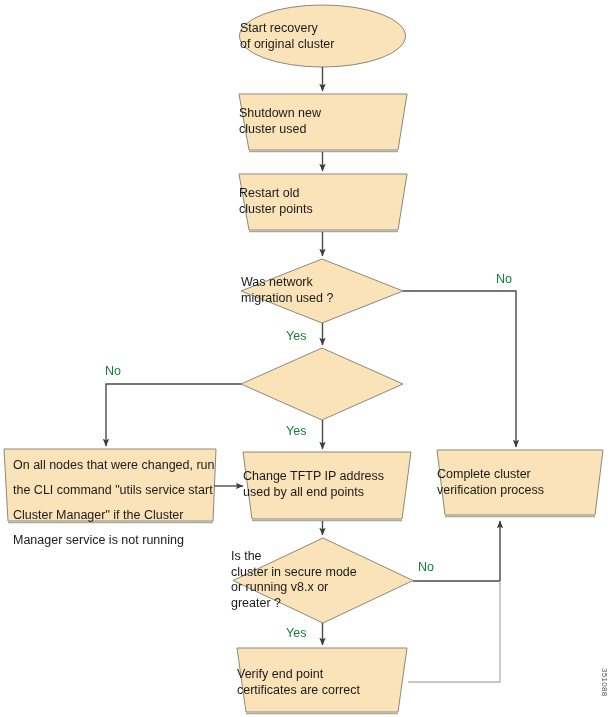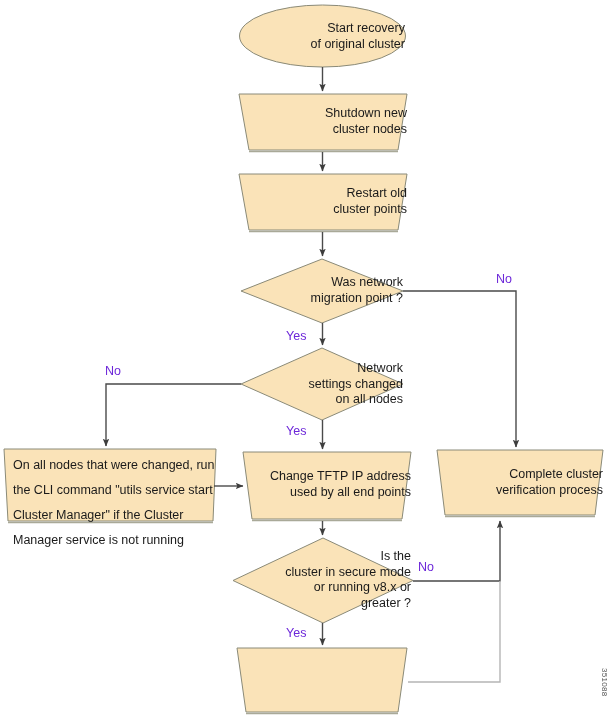--- a/index.html
+++ b/index.html
@@ -21,35 +21,35 @@
     height: 717px;
   }
   svg.flow-canvas {
     position: absolute;
     left: 0; top: 0;
     width: 616px;
     height: 717px;
   }
   .node-text {
     position: absolute;
-    text-align: right;
+    text-align: left;
     font-size: 12.5px;
     color: #1a1a1a;
     line-height: 15.5px;
     white-space: pre;
     pointer-events: none;
   }
   .node-text.left-align {
     text-align: left;
     white-space: pre;
   }
   .edge-label {
     position: absolute;
     font-size: 12.5px;
-    color: #6d28d9;
+    color: #15803d;
     line-height: 14px;
     white-space: nowrap;
     pointer-events: none;
   }
   .watermark {
     position: absolute;
     font-size: 8px;
     color: #555555;
     letter-spacing: 0.3px;
     transform: rotate(90deg);
@@ -122,48 +122,47 @@
 
     <g stroke="#b5b5b5" stroke-width="1.4" fill="none">
       <path d="M408,682 L500,682 L500,581"></path>
     </g>
   </svg>
 
   <div class="node-text" style="left:240px; top:21px; width:165px;">Start recovery
 of original cluster</div>
 
   <div class="node-text" style="left:239px; top:106px; width:168px;">Shutdown new
-cluster nodes</div>
+cluster used</div>
 
   <div class="node-text" style="left:239px; top:186px; width:168px;">Restart old
 cluster points</div>
 
   <div class="node-text" style="left:241px; top:275px; width:162px;">Was network
-migration point ?</div>
+migration used ?</div>
 
-  <div class="node-text" style="left:241px; top:361px; width:162px;">Network
-settings changed
-on all nodes</div>
 
   <div class="node-text left-align" style="left:13px; top:453px; width:200px; line-height:25px;">On all nodes that were changed, run
 the CLI command "utils service start
 Cluster Manager" if the Cluster
 Manager service is not running</div>
 
   <div class="node-text" style="left:243px; top:469px; width:168px;">Change TFTP IP address
 used by all end points</div>
 
   <div class="node-text" style="left:437px; top:467px; width:166px;">Complete cluster
 verification process</div>
 
   <div class="node-text" style="left:231px; top:549px; width:180px;">Is the
 cluster in secure mode
 or running v8.x or
 greater ?</div>
 
+  <div class="node-text" style="left:237px; top:667px; width:170px;">Verify end point
+certificates are correct</div>
 
   <div class="edge-label" style="left:496px; top:272px;">No</div>
   <div class="edge-label" style="left:286px; top:329px;">Yes</div>
   <div class="edge-label" style="left:105px; top:364px;">No</div>
   <div class="edge-label" style="left:286px; top:424px;">Yes</div>
   <div class="edge-label" style="left:418px; top:560px;">No</div>
   <div class="edge-label" style="left:286px; top:626px;">Yes</div>
 
   <div class="watermark" style="left:609px; top:668px;">351088</div>
 

